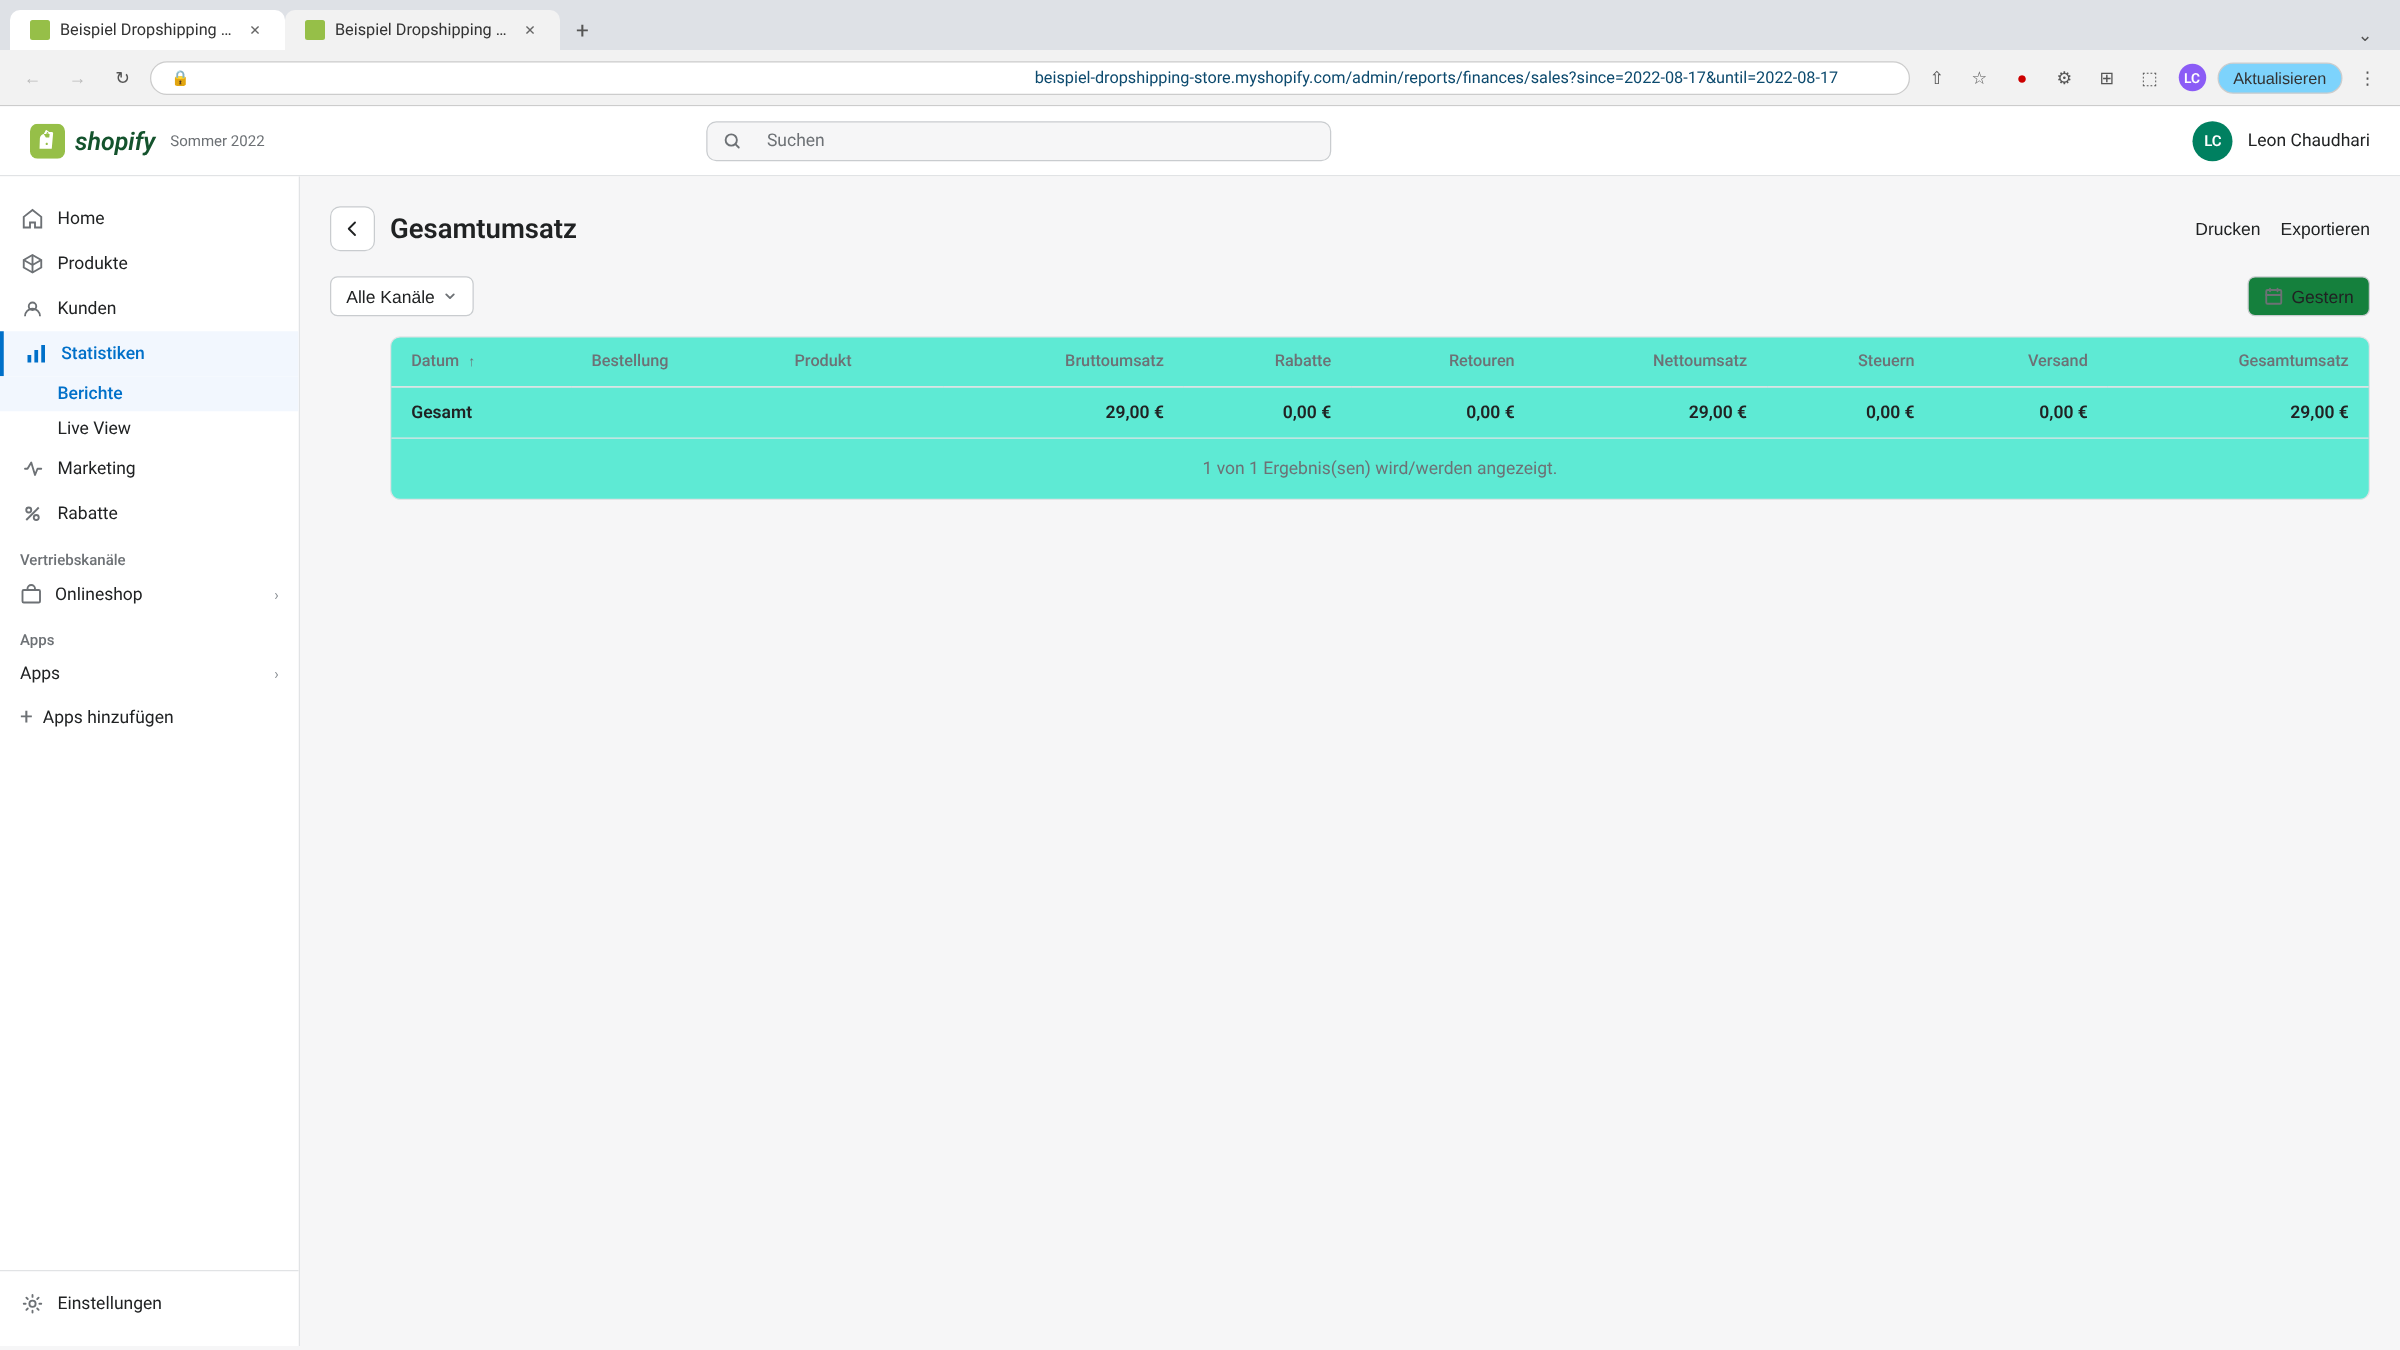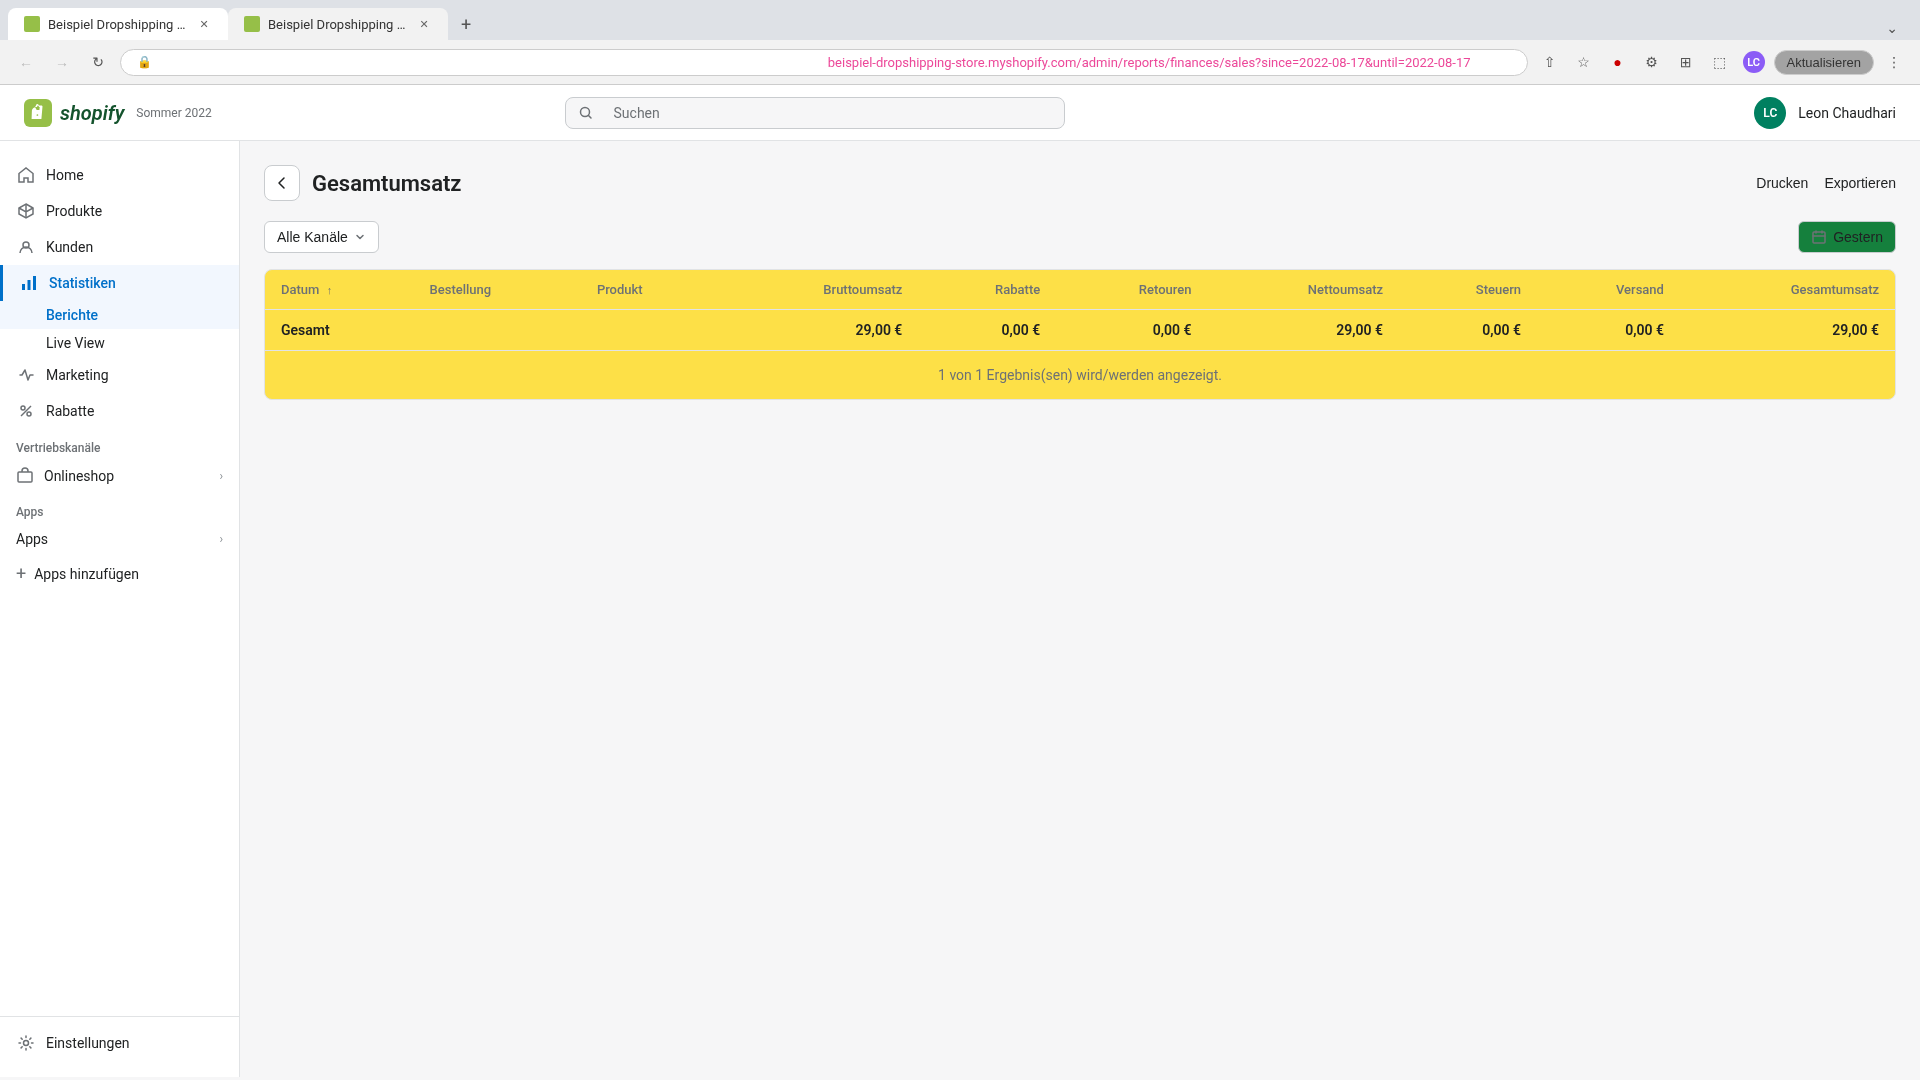--- a/index.html
+++ b/index.html
@@ -17,21 +17,21 @@
     .tab-end { flex: 1; display: flex; justify-content: flex-end; align-items: center; padding-right: 8px; }
     .tab-end-btn { width: 24px; height: 24px; display: flex; align-items: center; justify-content: center; color: #555; }
 
     .browser-toolbar { display: flex; align-items: center; gap: 8px; padding: 8px 12px; background: #f2f2f2; border-bottom: 1px solid #ccc; }
     .nav-btn { width: 28px; height: 28px; border-radius: 50%; display: flex; align-items: center; justify-content: center; cursor: pointer; color: #555; font-size: 14px; }
     .nav-btn.disabled { color: #bbb; cursor: default; }
     .address-bar { flex: 1; background: #fff; border: 1px solid #ccc; border-radius: 20px; padding: 5px 16px; font-size: 13px; color: #333; display: flex; align-items: center; gap: 8px; }
     .address-bar span { flex: 1; overflow: hidden; text-overflow: ellipsis; white-space: nowrap; }
     .toolbar-actions { display: flex; align-items: center; gap: 6px; }
     .toolbar-icon { width: 28px; height: 28px; display: flex; align-items: center; justify-content: center; cursor: pointer; color: #555; border-radius: 4px; font-size: 14px; }
-    .aktualisieren-btn { background: #a3a3a3; border: 1px solid #ccc; border-radius: 20px; padding: 4px 12px; font-size: 13px; cursor: pointer; color: #333; display: flex; align-items: center; gap: 4px; text-align: right; }
+    .aktualisieren-btn { background: #7dd3fc; border: 1px solid #ccc; border-radius: 20px; padding: 4px 12px; font-size: 13px; cursor: pointer; color: #333; display: flex; align-items: center; gap: 4px; text-align: right; }
 
     
     .app { display: flex; flex-direction: column; height: calc(1080px - 88px); }
     .app-header { background: #fff; border-bottom: 1px solid #e1e3e5; padding: 0 24px; height: 56px; display: flex; align-items: center; gap: 16px; }
     .shopify-logo { display: flex; align-items: center; gap: 8px; }
     .shopify-logo-text { font-size: 20px; font-weight: 600; color: #14532d; font-style: italic; }
     .shopify-season { font-size: 12px; color: #6d7175; margin-left: 4px; }
     .header-search { flex: 1; max-width: 500px; margin: 0 auto; }
     .search-box { display: flex; align-items: center; gap: 20px; background: #f6f6f7; border: 1px solid #c9cccf; border-radius: 8px; padding: 7px 12px; cursor: text; }
     .search-box span { color: #6d7175; font-size: 14px; }
@@ -64,21 +64,21 @@
     .page-title { font-size: 22px; font-weight: 600; color: #202223; }
     .page-header-right { display: flex; align-items: center; gap: 16px; }
     .header-action-btn { font-size: 14px; color: #202223; cursor: pointer; background: none; border: none; }
 
     
     .filters-row { display: flex; align-items: center; justify-content: space-between; margin-bottom: 16px; }
     .filter-btn { display: flex; align-items: center; gap: 6px; padding: 7px 12px; border: 1px solid #c9cccf; border-radius: 6px; background: #fff; cursor: pointer; font-size: 14px; color: #202223; }
     .date-btn { display: flex; align-items: center; gap: 6px; padding: 7px 12px; border: 1px solid #c9cccf; border-radius: 6px; background: #15803d; cursor: pointer; font-size: 14px; color: #202223; }
 
     
-    .report-card { background: #fde047; border: 1px solid #e1e3e5; border-radius: 8px; overflow: hidden; }
+    .report-card { background: #5eead4; border: 1px solid #e1e3e5; border-radius: 8px; overflow: hidden; margin-left: 48px; }
     .report-table { width: 100%; border-collapse: collapse; }
     .report-table th { text-align: left; padding: 12px 16px; font-size: 13px; font-weight: 500; color: #6d7175; border-bottom: 1px solid #e1e3e5; white-space: nowrap; }
     .report-table th.sortable { cursor: pointer; }
     .report-table th .sort-icon { font-size: 11px; margin-left: 4px; }
     .report-table td { padding: 12px 16px; font-size: 14px; color: #202223; border-bottom: 1px solid #e1e3e5; }
     .report-table tr:last-child td { border-bottom: none; }
     .report-table .total-row td { font-weight: 600; }
     .report-table .data-row td { font-weight: 400; }
     .report-table td.num { text-align: right; }
     .report-table th.num { text-align: right; }
@@ -107,21 +107,21 @@
     <div class="tab-end">
       <div class="tab-end-btn">⌄</div>
     </div>
   </div>
   <div class="browser-toolbar">
     <div class="nav-btn disabled">←</div>
     <div class="nav-btn disabled">→</div>
     <div class="nav-btn">↻</div>
     <div class="address-bar">
       <span style="color:#6d7175;font-size:12px;">🔒</span>
-      <span style="font-size:13px;color:#ec4899;">beispiel-dropshipping-store.myshopify.com/admin/reports/finances/sales?since=2022-08-17&amp;until=2022-08-17</span>
+      <span style="font-size:13px;color:#0c4a6e;">beispiel-dropshipping-store.myshopify.com/admin/reports/finances/sales?since=2022-08-17&amp;until=2022-08-17</span>
     </div>
     <div class="toolbar-actions">
       <div class="toolbar-icon">⇧</div>
       <div class="toolbar-icon">☆</div>
       <div class="toolbar-icon" style="color:#c00;">●</div>
       <div class="toolbar-icon">⚙</div>
       <div class="toolbar-icon">⊞</div>
       <div class="toolbar-icon">⬚</div>
       <div class="toolbar-icon">
         <div style="width:22px;height:22px;border-radius:50%;background:#8b5cf6;display:flex;align-items:center;justify-content:center;color:white;font-size:11px;font-weight:600;">LC</div>

